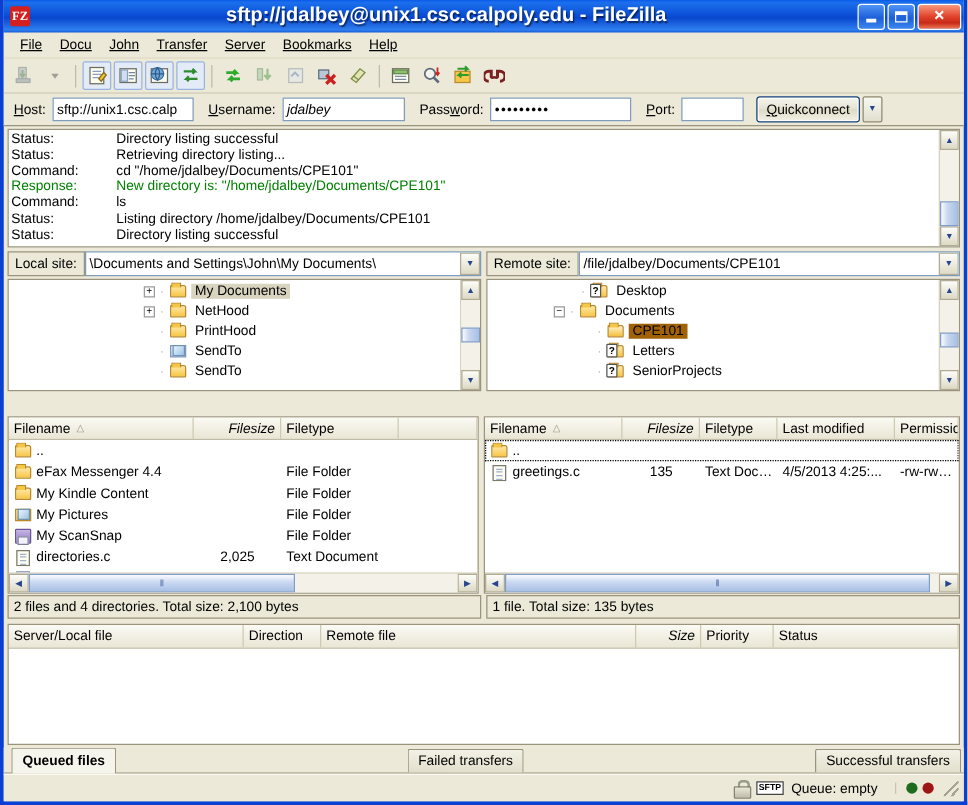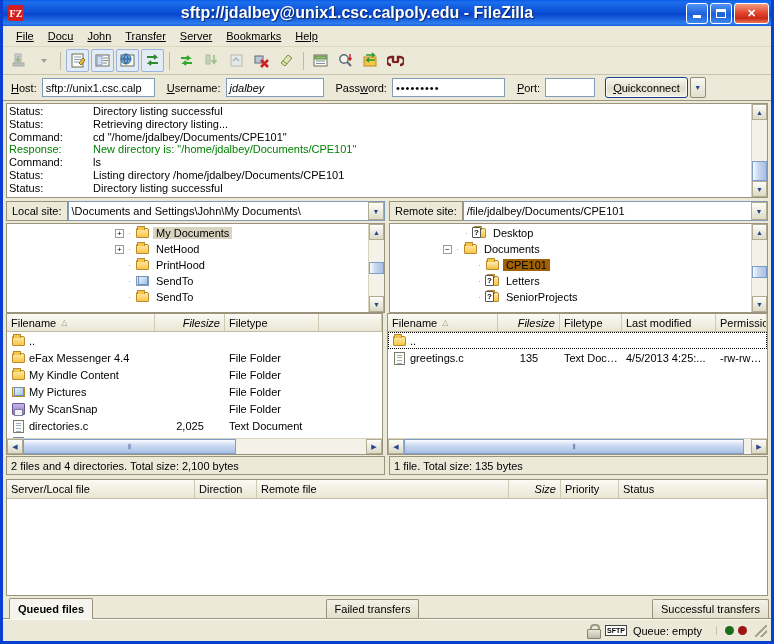--- a/index.html
+++ b/index.html
@@ -676,21 +676,21 @@
           <div class="sb-arrow">▲</div>
           <div class="sb-track">
               <div class="sb-thumb" style="top:26px;height:12px"></div>
             </div>
           <div class="sb-arrow">▼</div>
         </div>
       </div>
     </div>
   </div>
 
-  <div class="panes" style="padding-top:0">
+  <div class="panes" style="padding-top:20px">
 
     <div class="pane" style="height:142px">
       <div class="listwrap">
         <div class="lheader">
           <div class="lh" style="width:148px">
               <span>Filename</span>
               <span class="sortarrow">△</span>
             </div>
           <div class="lh num" style="width:70px">Filesize</div>
           <div class="lh" style="width:94px">Filetype</div>

